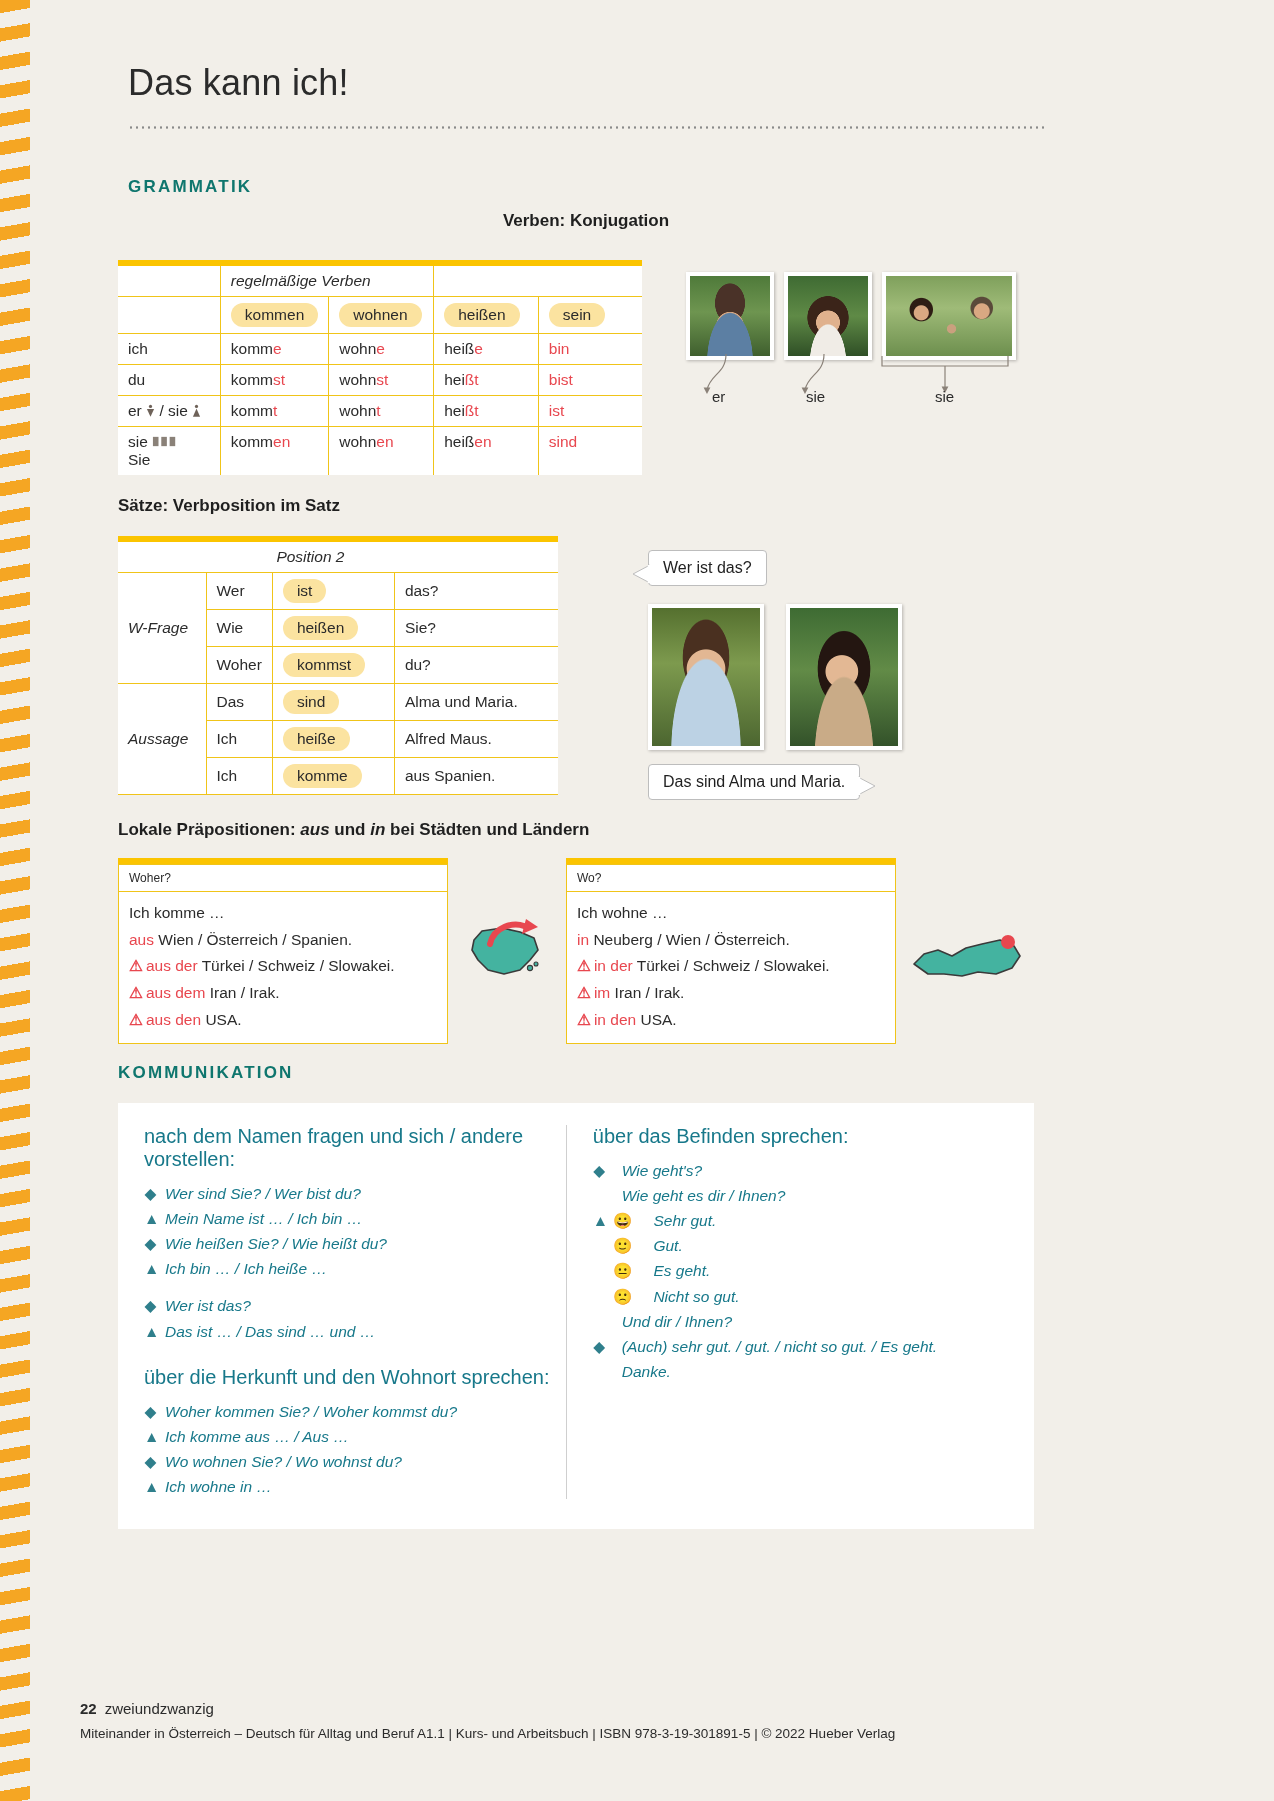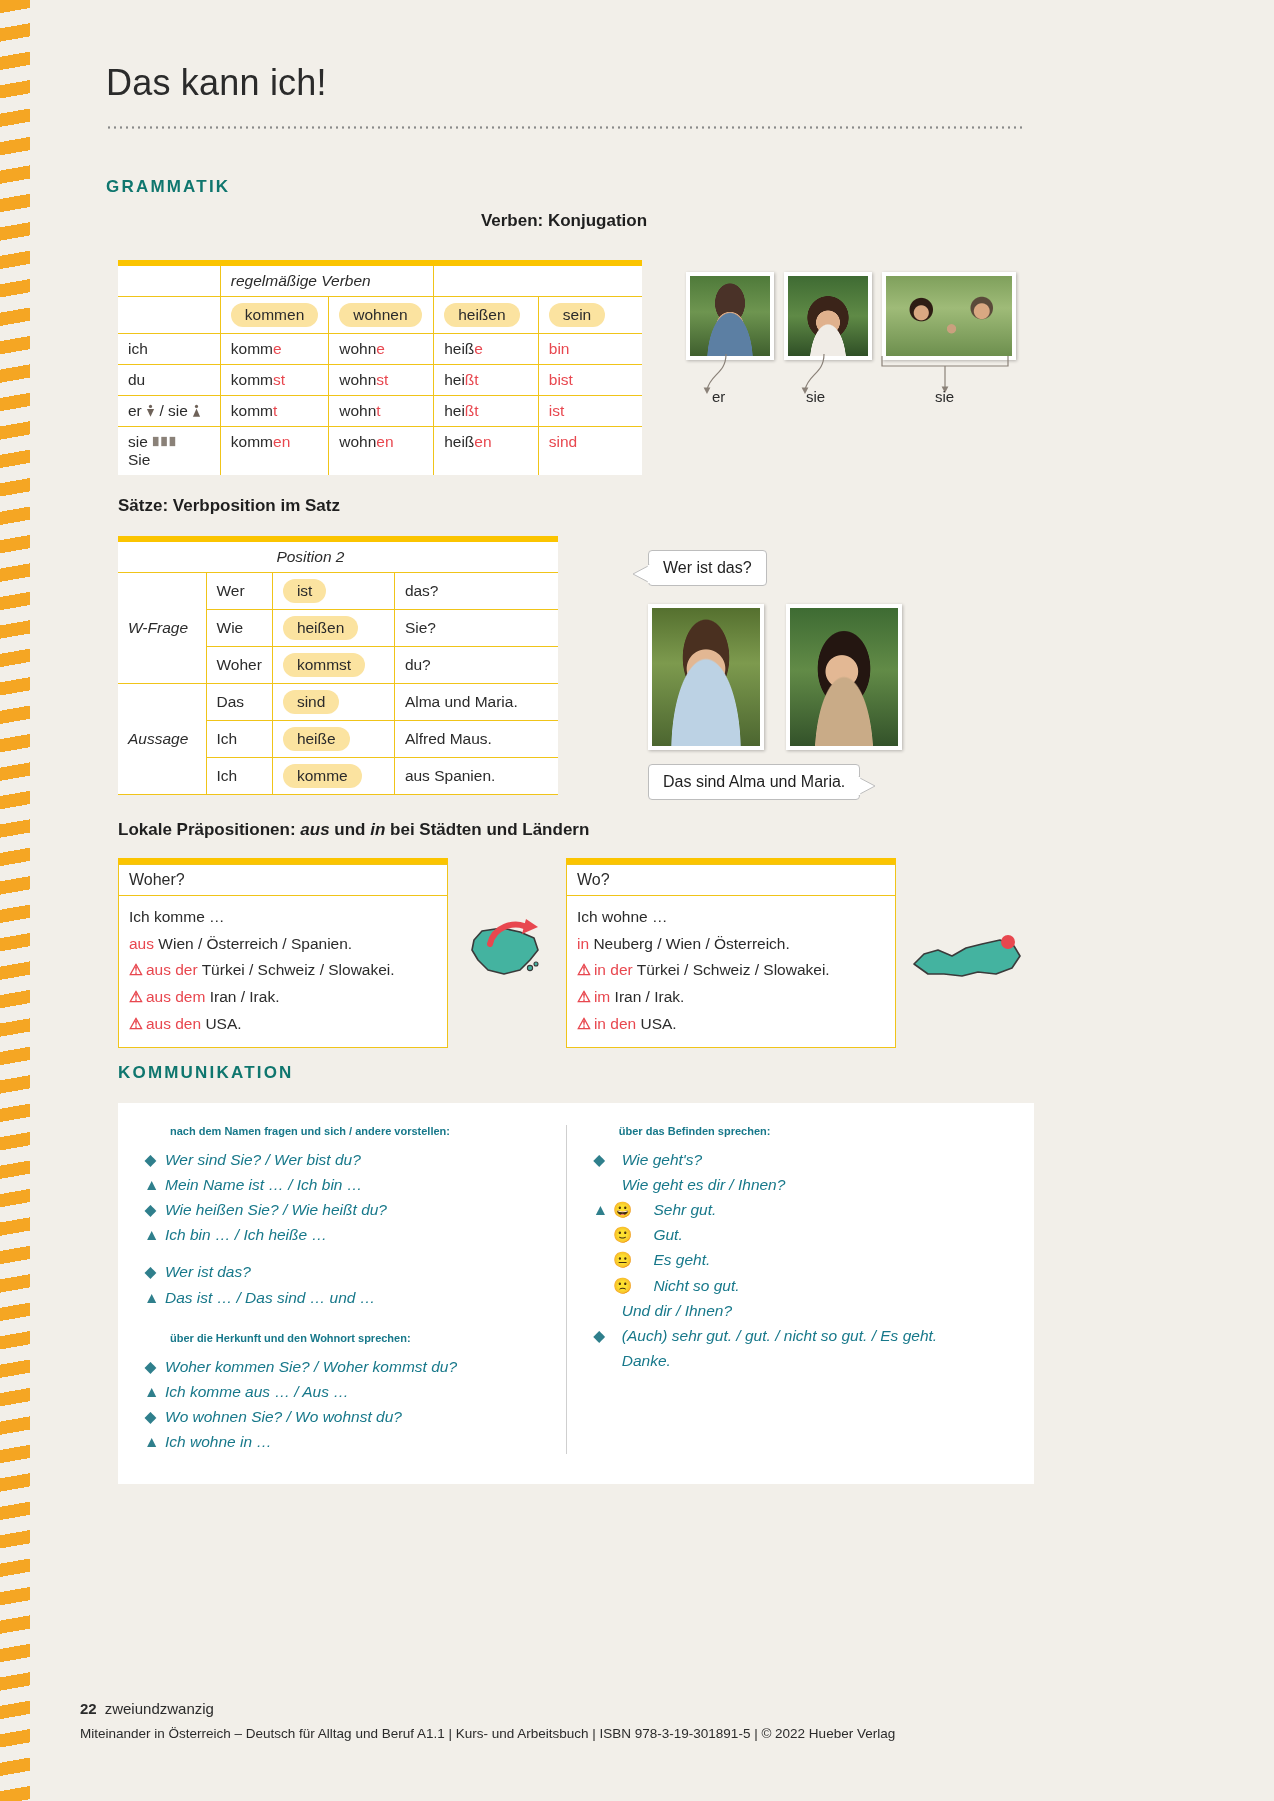--- a/index.html
+++ b/index.html
@@ -15,21 +15,21 @@
   
   #edge-stripes{
     position:absolute; left:0; top:0; width:30px; height:1801px;
     background:
       repeating-linear-gradient(170deg,
         #f5a623 0px, #f5a623 13px,
         #f2efe9 13px, #f2efe9 28px);
   }
   #page { position:absolute; left:0; top:0; width:1274px; height:1801px; }
 
-  .content { position:absolute; left:106px; top:0; width:916px; }
+  .content { position:absolute; left:128px; top:0; width:916px; }
 
   
   #page-title{
     font-size:36px; font-weight:400; letter-spacing:.2px;
     color:#2b2b2b; margin:0; padding-top:62px;
     font-family:"Liberation Sans", sans-serif;
   }
   #title-rule{
     margin-top:22px; height:3px; width:916px;
     background-image:radial-gradient(circle, #8a8a8a 1px, transparent 1.3px);
@@ -134,32 +134,32 @@
   .bubble{
     background:#fff; border:1px solid #bdbdbd; border-radius:4px;
     padding:8px 14px; font-size:16px; color:#1f1f1f; display:inline-block;
     position:relative;
   }
 
   
   .prepbox{ width:330px; }
   .prepbar{ height:6px; background:#fbc400; }
   .prepcard{ background:#fff; border:1px solid #f0c419; }
-  .prep-title{ padding:6px 10px; border-bottom:1px solid #f0c419; font-size:16px; }
+  .prep-title{ padding:6px 10px; border-bottom:1px solid #f0c419; font-size:12px; }
   .prep-body{ padding:8px 10px 10px 10px; font-size:15.5px; line-height:1.72; }
   .warn{ color:#e8474f; font-weight:bold; margin-right:3px; }
 
   
   #komm-card{
     background:#fff; width:916px; padding:22px 26px 30px 26px;
     display:flex; gap:0;
   }
   .komm-col{ width:448px; }
   .komm-col.right{ border-left:1px solid #cfcfcf; padding-left:26px; width:468px;}
-  .komm-head{ color:#17788a; font-weight:bold; font-size:11px; margin-bottom:10px;margin-left:26px; }
+  .komm-head{ color:#17788a; font-weight:normal; font-size:20px; margin-bottom:10px; }
   .komm-head.second{ margin-top:22px; }
   .komm-li{
     display:flex; gap:8px; font-style:italic; color:#17788a;
     font-size:15.5px; line-height:1.62; align-items:flex-start;
   }
   .bsym{ width:13px; flex:0 0 13px; text-align:center; font-style:normal; color:#2f7f8c;}
   .gap{ height:12px; }
   .emo{ font-style:normal; }
 
   

